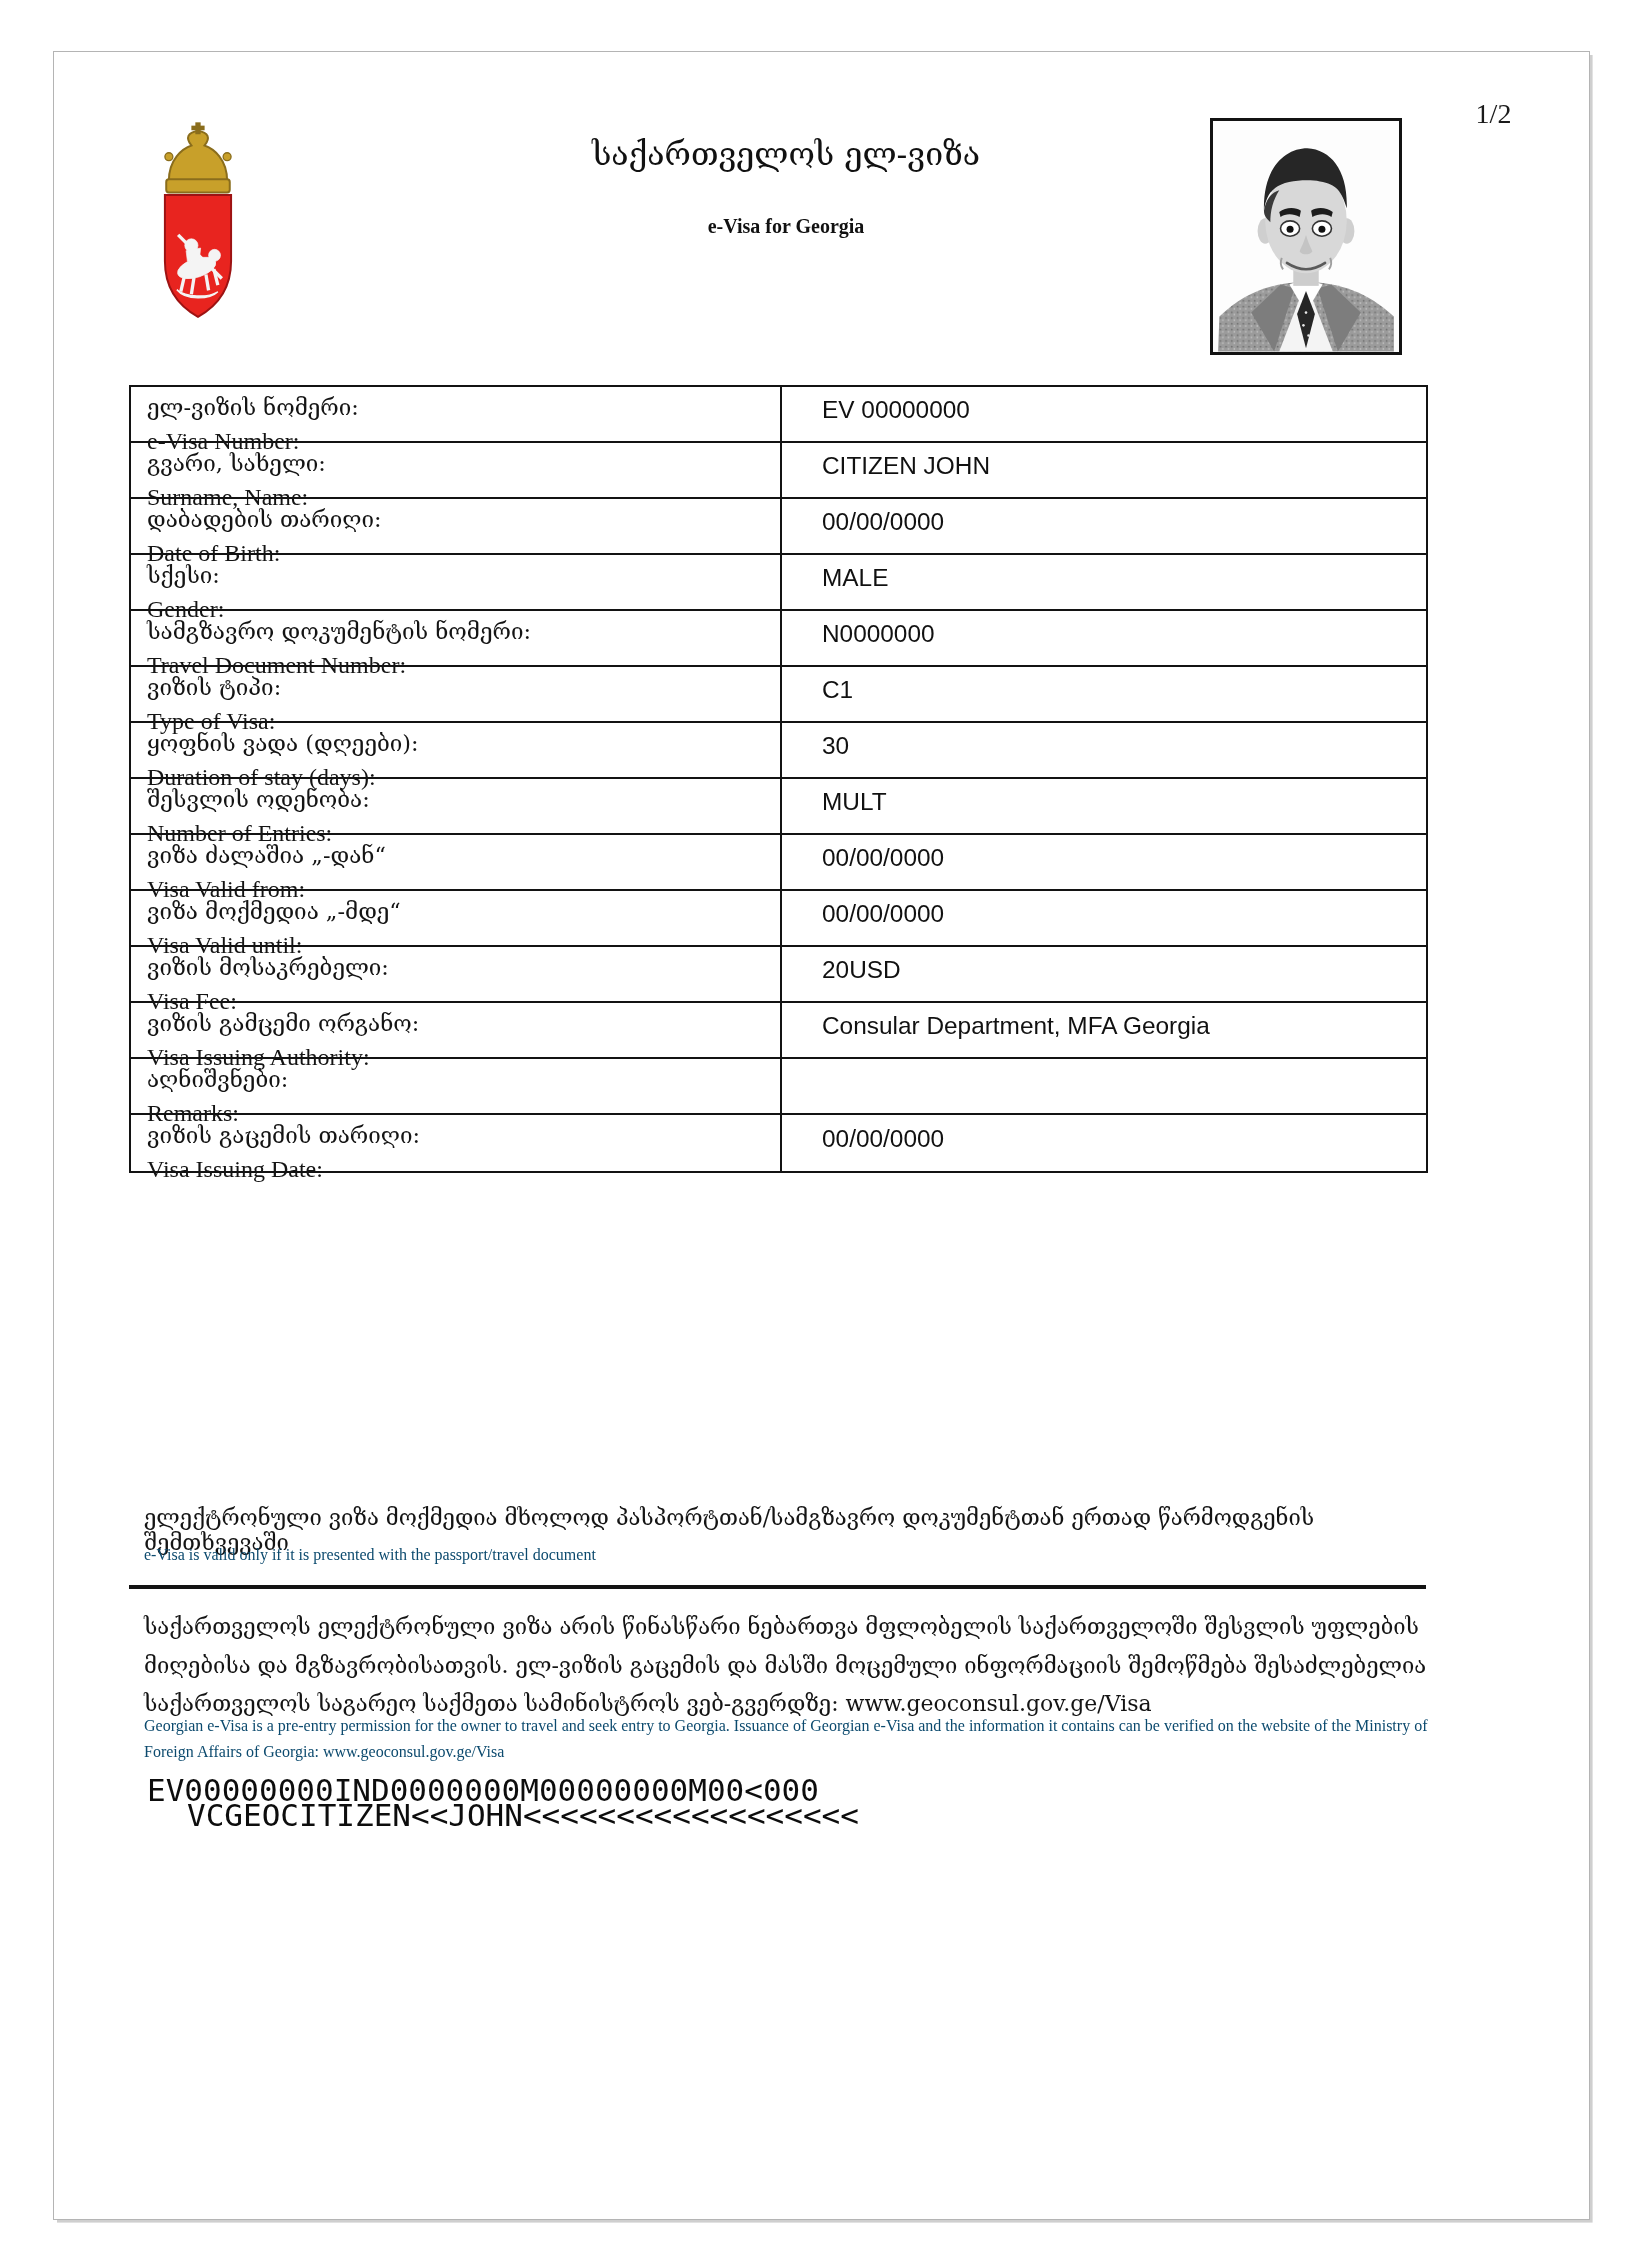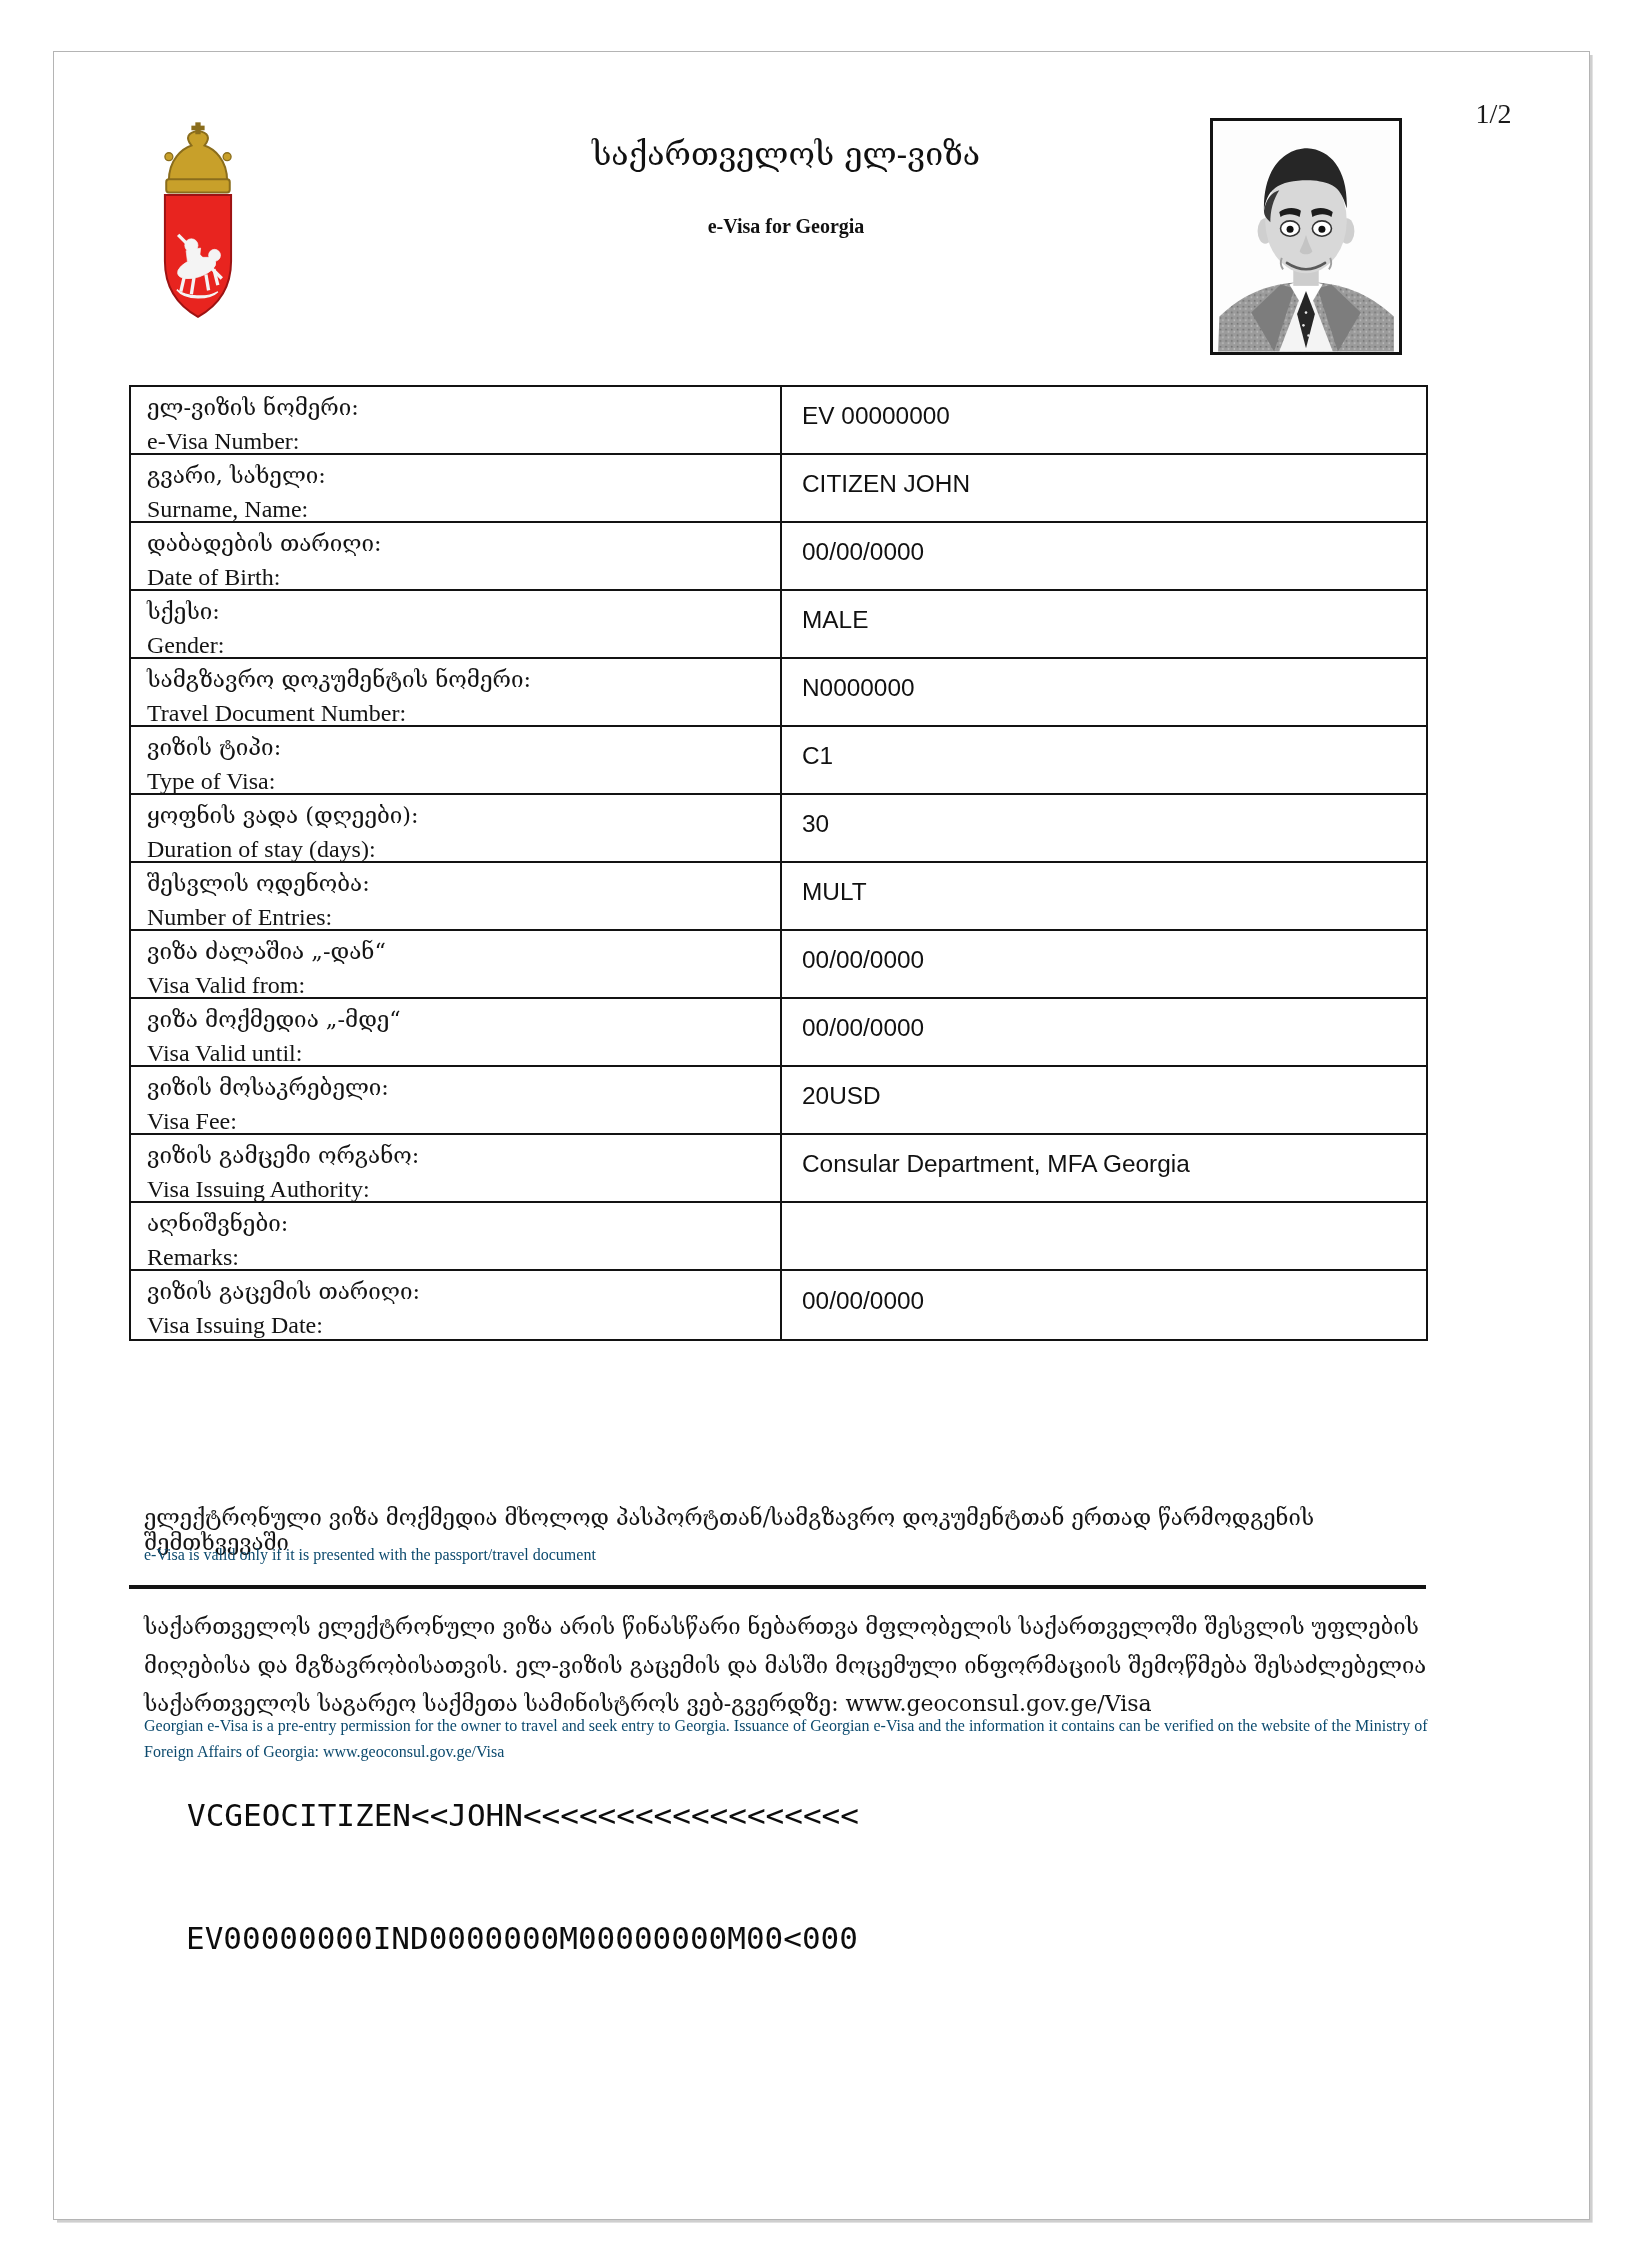--- a/index.html
+++ b/index.html
@@ -35,21 +35,21 @@
   }
   .photo{
     position:absolute;left:1210px;top:118px;width:186px;height:231px;
     border:3.3px solid var(--line-black);background:#fdfdfd;
   }
   .photo svg{display:block;width:100%;height:100%;}
   .visa-table{
     position:absolute;left:129px;top:385px;width:1299px;
     border:2.6px solid var(--line-black);box-sizing:border-box;background:#fff;
   }
-  .trow{display:flex;height:68px;border-bottom:2.6px solid var(--line-black);box-sizing:border-box;}
+  .trow{display:flex;height:56px;border-bottom:2.6px solid var(--line-black);box-sizing:border-box;gap:20px;}
   .trow:last-child{border-bottom:none;}
   .tlabel{
     width:651px;box-sizing:border-box;border-right:2.6px solid var(--line-black);
     padding:9.2px 6.6px 0 16px;
   }
   .lka{
     font-size:22.4px;line-height:22.4px;color:#141414;
     font-family:"DejaVu Serif","DejaVu Sans",serif;
   }
   .len{
@@ -75,21 +75,21 @@
     position:absolute;left:129px;top:1585px;width:1297px;height:4px;
     background:var(--line-black);
   }
   .info-ka{top:1608px;width:1287px;line-height:1.75;}
   .info-en{top:1713px;width:1295px;line-height:1.6;}
   .mrz{
     position:absolute;left:147px;font-size:31px;color:#0d0d0d;letter-spacing:0;
     font-family:"DejaVu Sans Mono","Liberation Mono",monospace;white-space:pre;
   }
   .mrz1{top:1797px;margin-left:40px;}
-  .mrz2{top:1920px;margin-left:39px;}
+  .mrz2{top:1772px;}
 </style>
 </head>
 <body>
 
 <div class="canvas">
 
   <div class="sheet"></div>
 
   <div class="pagenum">1/2</div>
 

